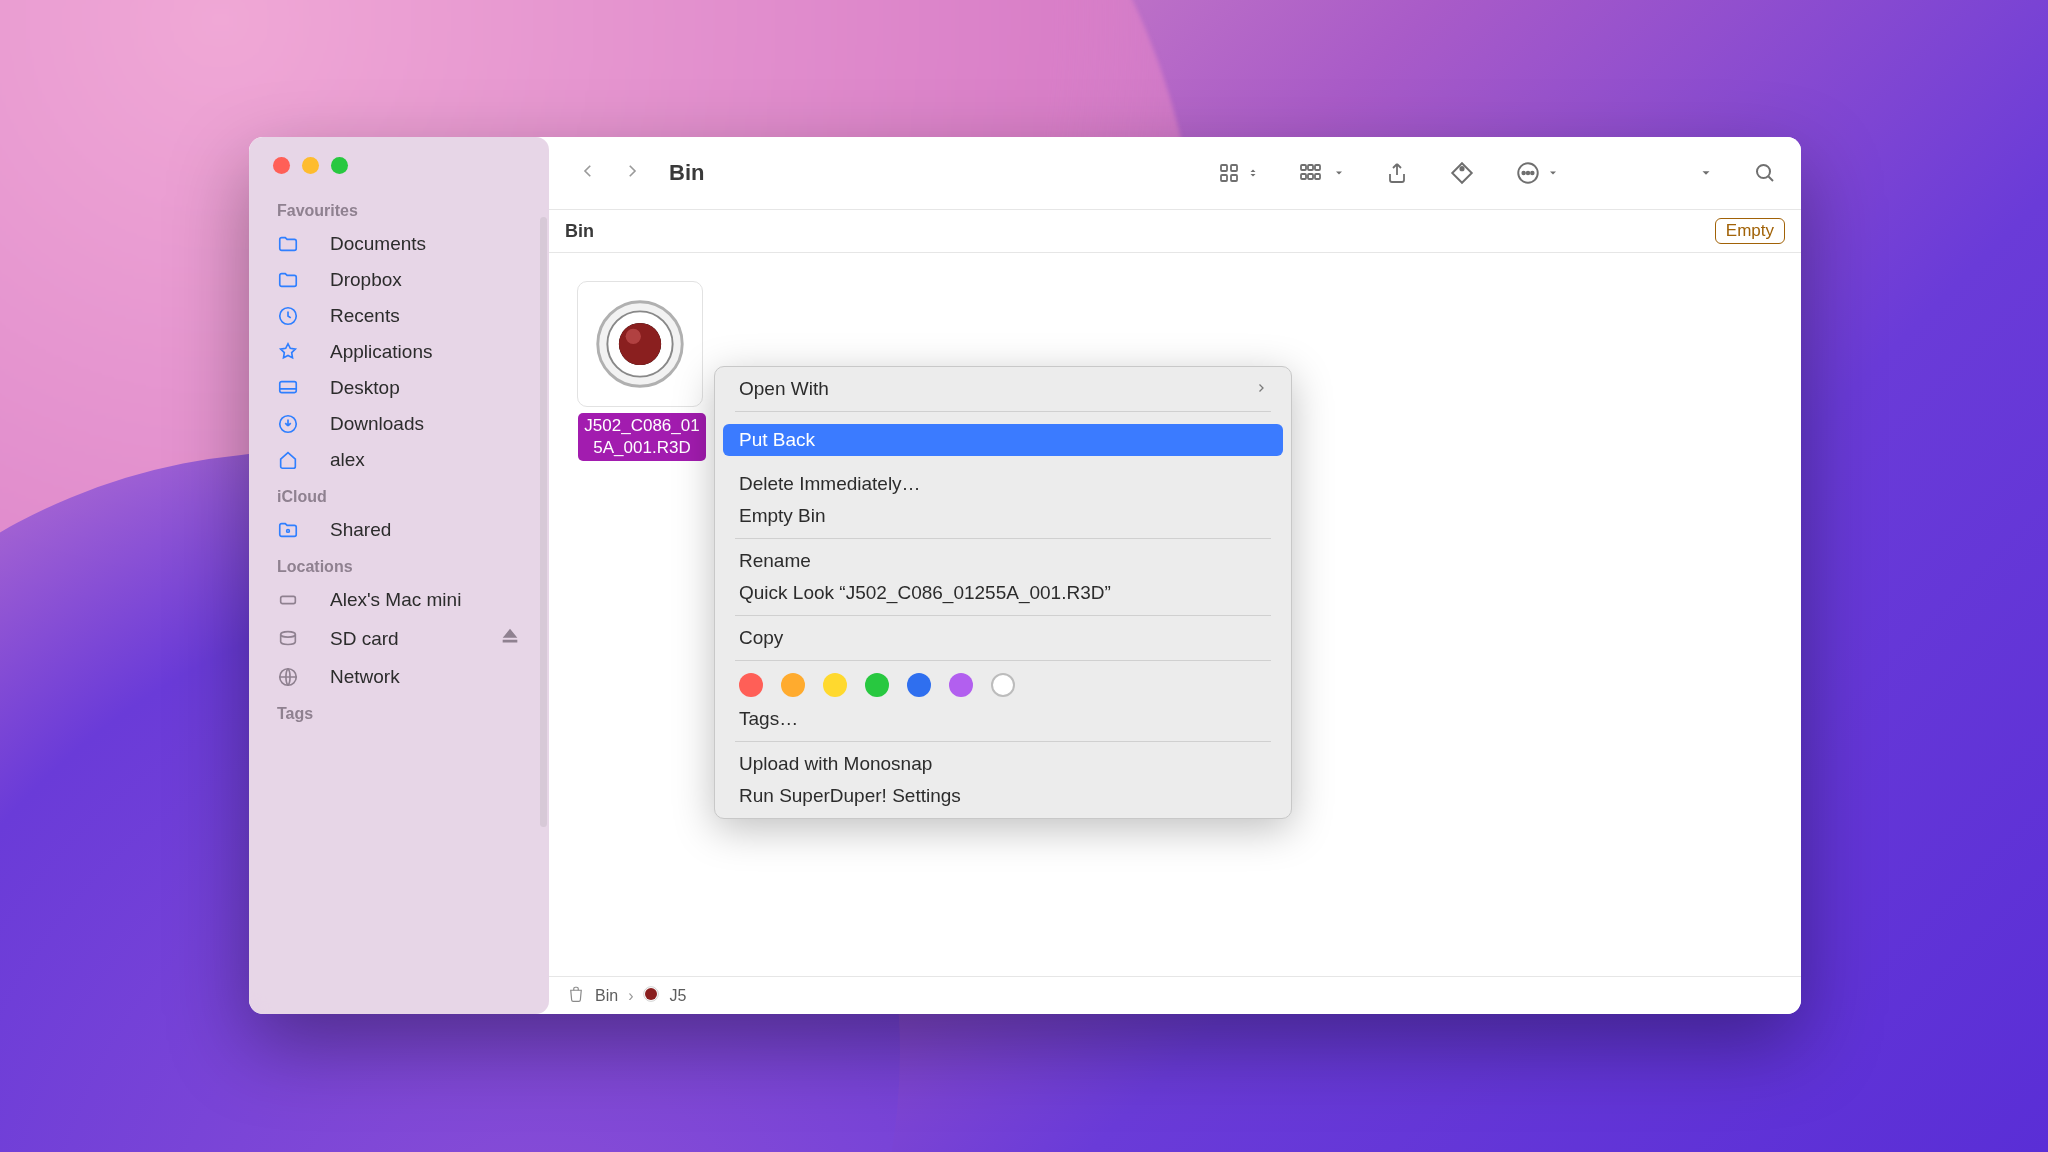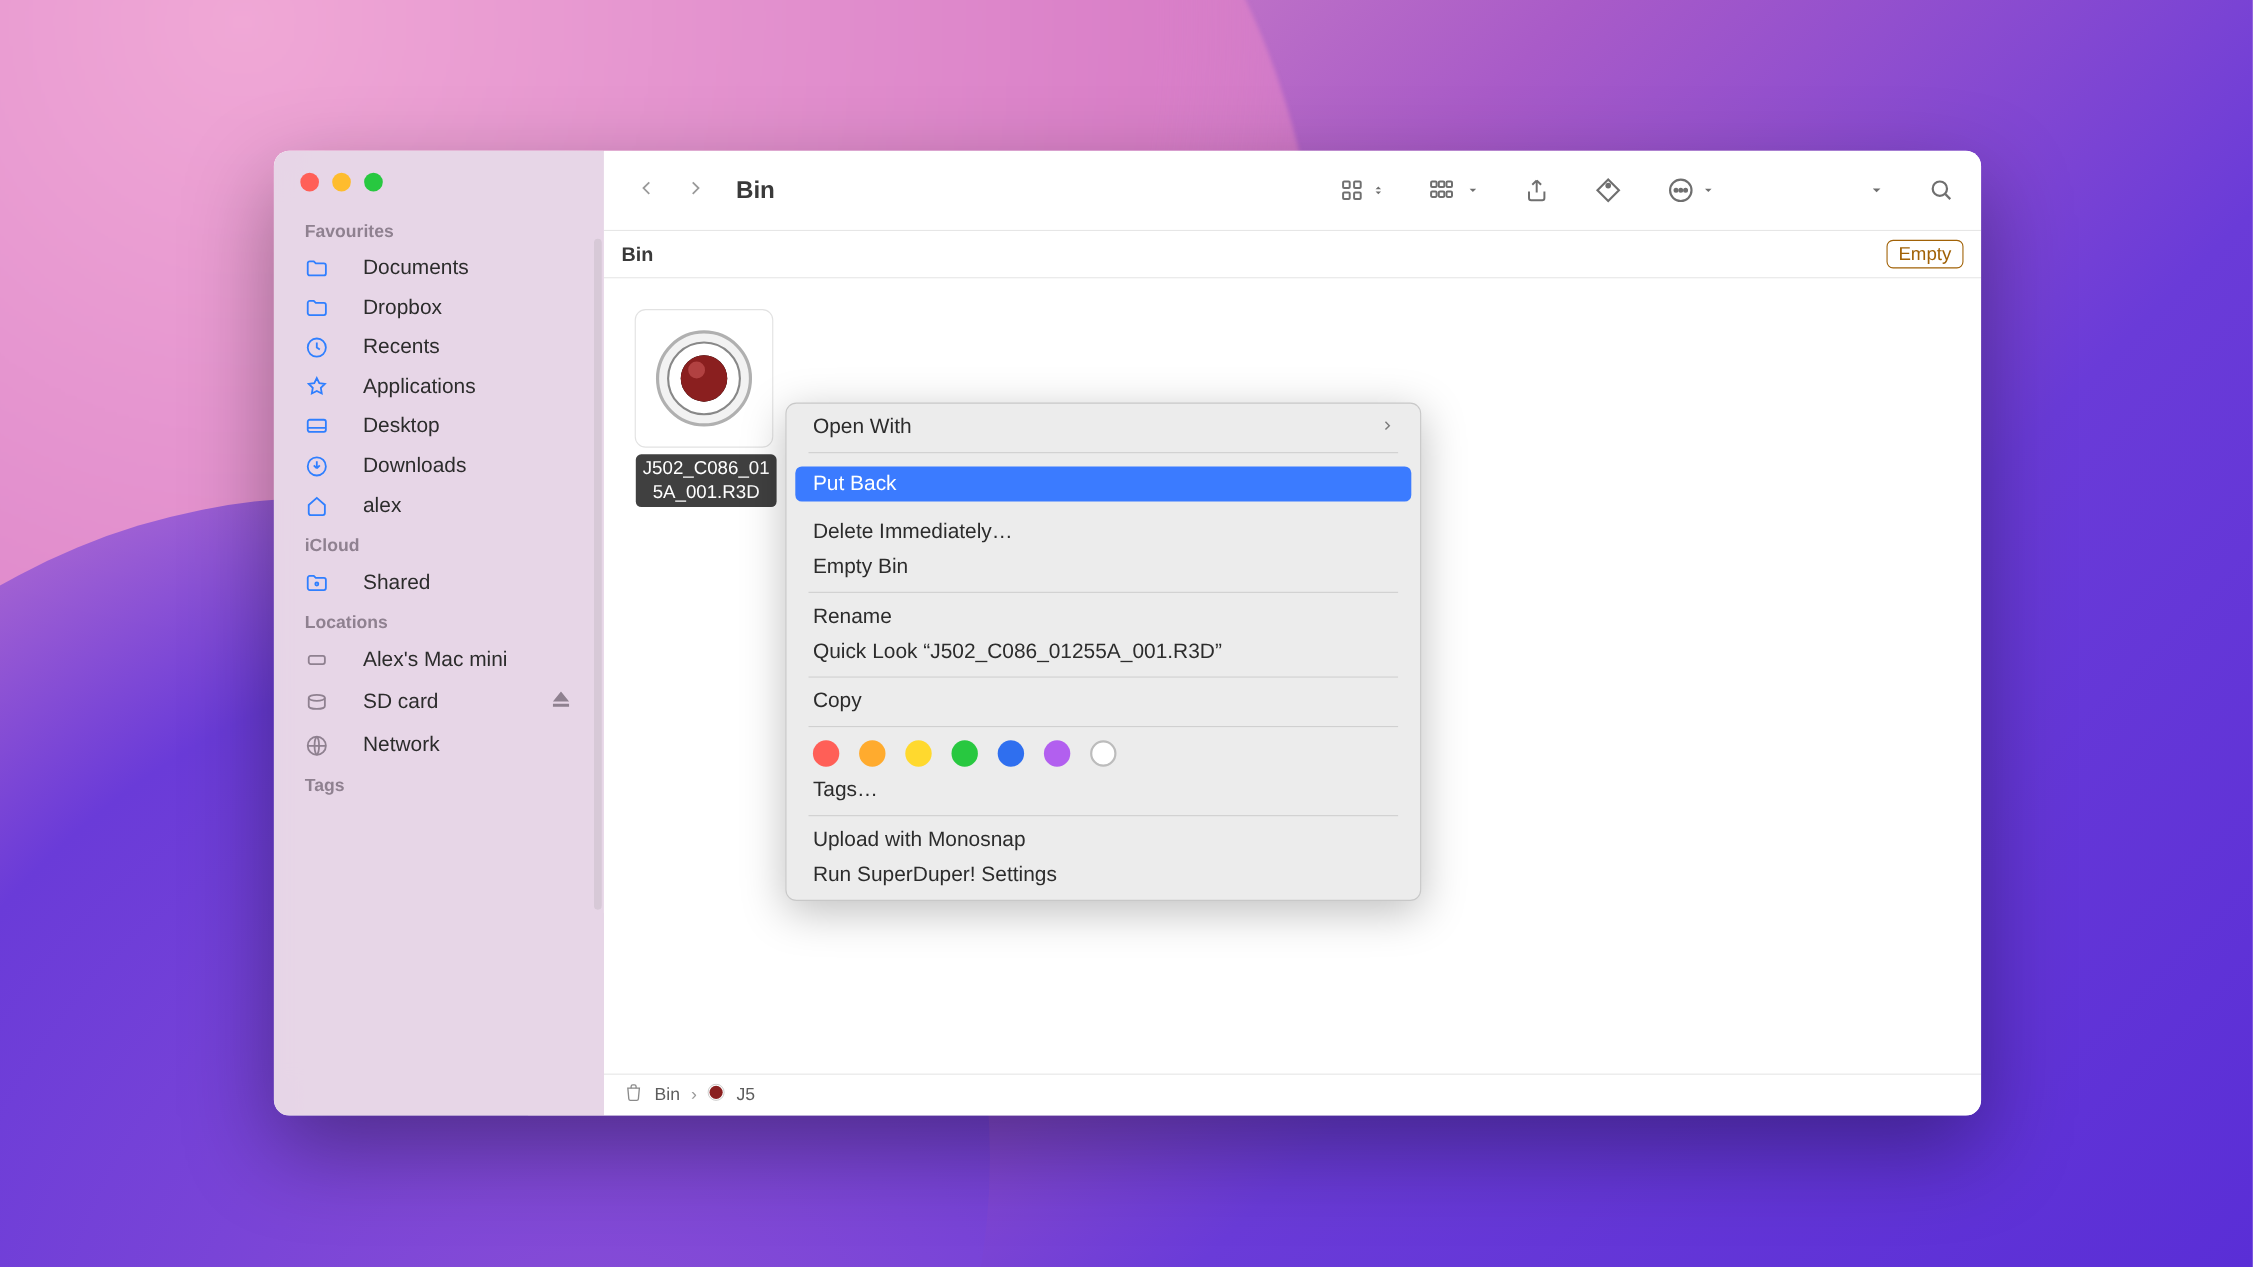--- a/index.html
+++ b/index.html
@@ -39,20 +39,21 @@
     display: flex;
     overflow: hidden;
   }
   .sidebar {
     width: 300px;
     background: rgba(222, 198, 222, 0.72);
     backdrop-filter: blur(20px);
     padding: 14px 0 0 0;
     overflow: hidden;
     position: relative;
+    border-radius: 13px;
   }
   .traffic {
     display: flex;
     gap: 12px;
     padding: 6px 0 18px 24px;
   }
   .dot { width: 17px; height: 17px; border-radius: 50%; }
   .dot.red { background: #ff5f57; }
   .dot.yellow { background: #febc2e; }
   .dot.green { background: #28c840; }
@@ -136,21 +137,21 @@
     background: #ffffff;
     border: 1px solid #e2e2e2;
     border-radius: 10px;
     display: flex;
     align-items: center;
     justify-content: center;
     margin-bottom: 6px;
   }
   .file-name {
     display: inline-block;
-    background: #404040;
+    background: #a21caf;
     color: #ffffff;
     font-size: 17px;
     line-height: 1.3;
     border-radius: 5px;
     padding: 2px 6px;
   }
   .pathbar {
     height: 38px;
     border-top: 1px solid #e6e6e6;
     display: flex;

